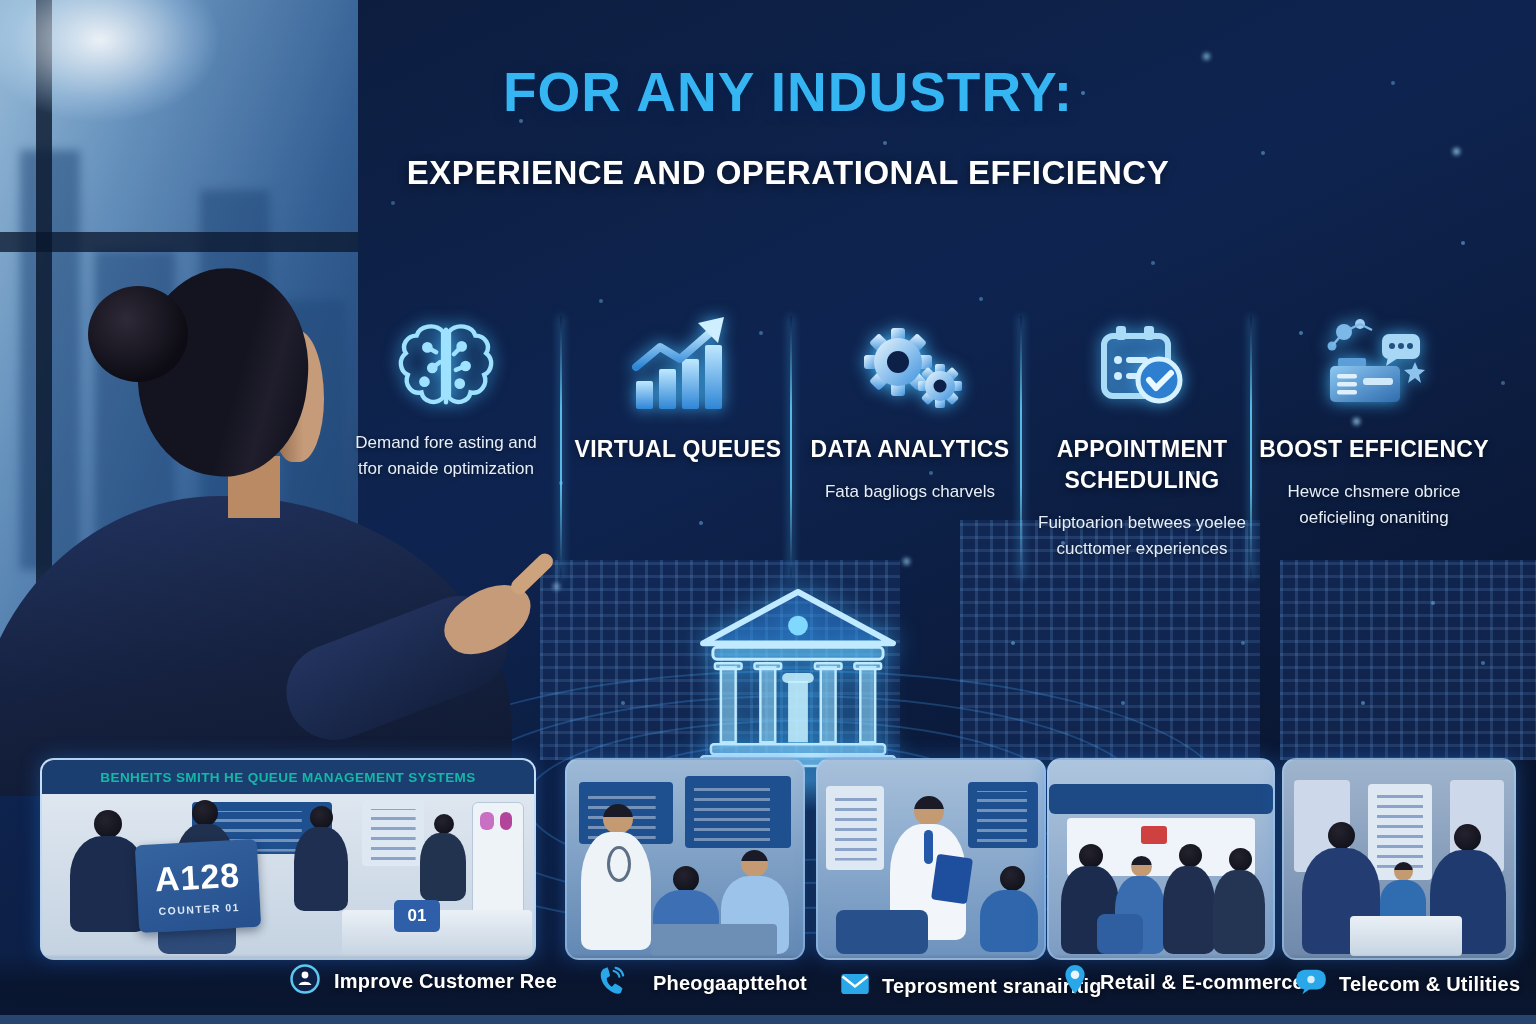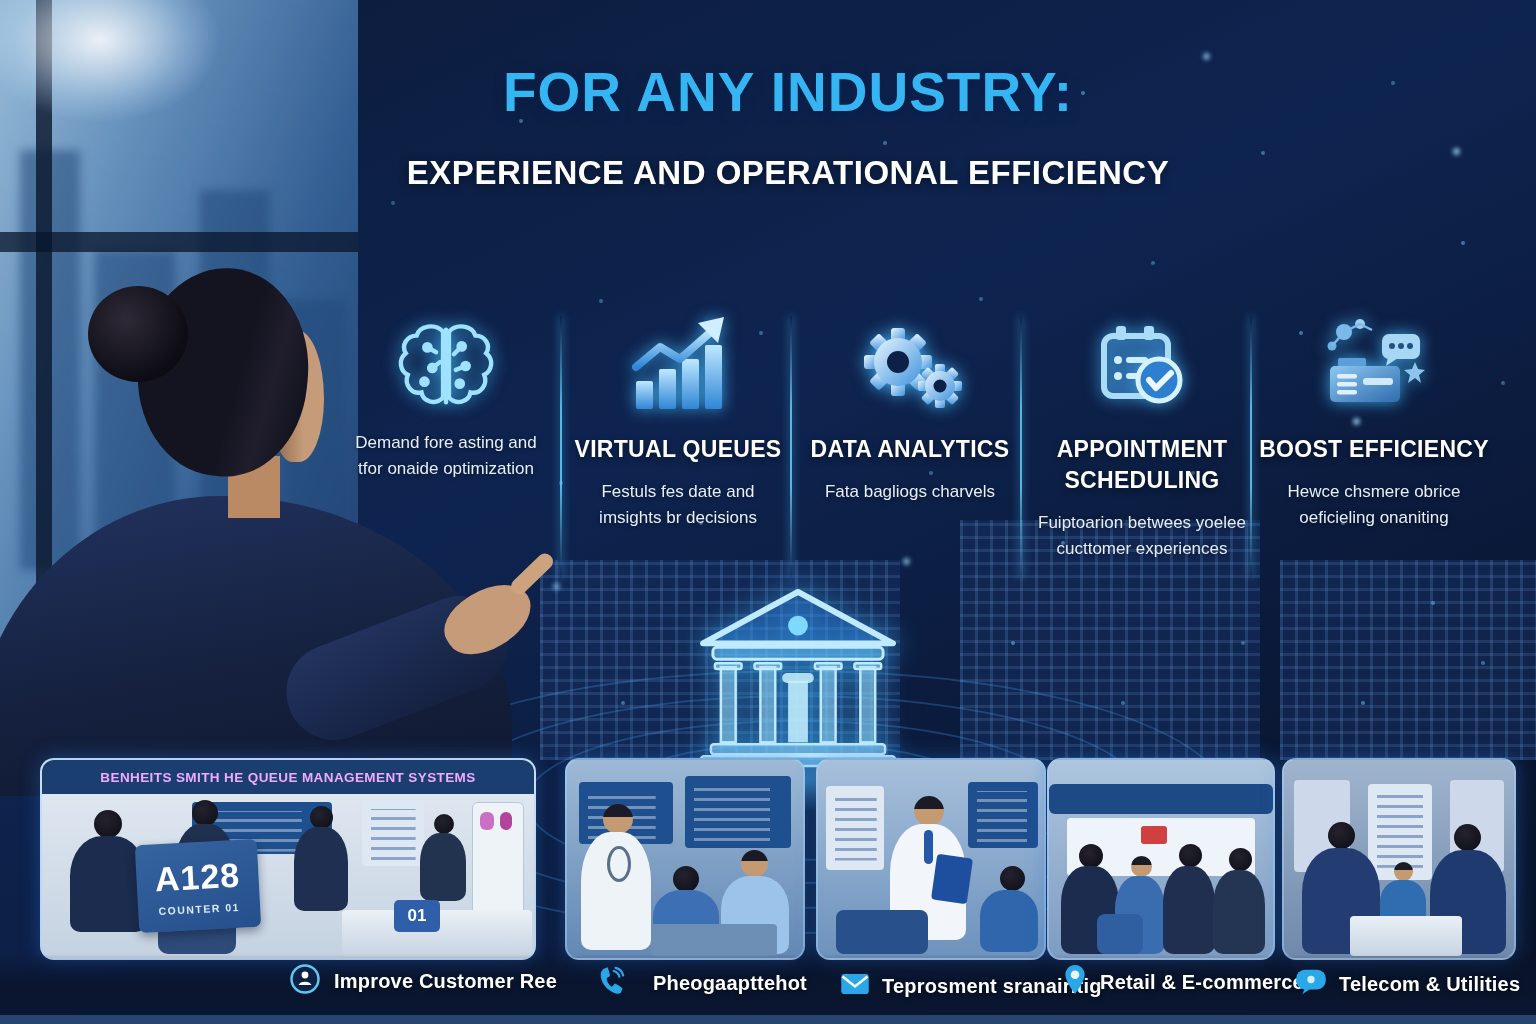--- a/index.html
+++ b/index.html
@@ -77,21 +77,21 @@
     background:linear-gradient(180deg,transparent,rgba(100,210,255,.85) 35%,rgba(100,210,255,.85) 65%,transparent);
     box-shadow:0 0 8px rgba(80,190,255,.8);}
   
   .emblem{position:absolute;left:688px;top:584px;z-index:3;filter:drop-shadow(0 0 14px rgba(60,180,255,.9));}
   
   .scene{position:absolute;top:758px;height:198px;border-radius:14px;overflow:hidden;z-index:4;
     border:2px solid rgba(165,210,255,.45);box-shadow:0 0 20px rgba(40,120,220,.4);
     background:linear-gradient(180deg,#a9c2dd,#7497c0);}
   .hdrbar{position:absolute;left:0;top:0;width:100%;height:34px;background:#1b3e71;
     display:flex;align-items:center;justify-content:center;}
-  .hdrbar span{font-size:13.5px;font-weight:700;letter-spacing:.4px;color:#f0abfc;}
+  .hdrbar span{font-size:13.5px;font-weight:700;letter-spacing:.4px;color:#14b8a6;}
   .board{position:absolute;background:#1e4f8f;border-radius:4px;
     background-image:repeating-linear-gradient(0deg,rgba(255,255,255,.38) 0 3px,transparent 3px 10px);
     background-size:72% 78%;background-position:9px 9px;background-repeat:no-repeat;}
   .board.light{background-color:#dde8f3;background-image:repeating-linear-gradient(0deg,rgba(40,80,150,.45) 0 3px,transparent 3px 10px);}
   .desk{position:absolute;background:linear-gradient(#eaf0f6,#c6d4e2);border-radius:4px;}
   .blockd{position:absolute;border-radius:6px;}
   .hd{position:absolute;border-radius:50%;background:#c49a72;}
   .hd.dark{background:radial-gradient(circle at 40% 35%,#23222e,#12121c 75%);}
   .hd.mix{background:linear-gradient(180deg,#1a1b26 0 42%,#c49a72 42%);}
   .bd{position:absolute;border-radius:42% 42% 10px 10px;}
@@ -182,21 +182,20 @@
             </defs>
           <rect x="8" y="66" width="17" height="28" rx="2" fill="url(#gb)"></rect>
           <rect x="31" y="54" width="17" height="40" rx="2" fill="url(#gb)"></rect>
           <rect x="54" y="44" width="17" height="50" rx="2" fill="url(#gb)"></rect>
           <rect x="77" y="30" width="17" height="64" rx="2" fill="url(#gb)"></rect>
           <polyline points="8,52 32,32 52,44 84,16" stroke="url(#gb)" stroke-width="8" fill="none" stroke-linecap="round" stroke-linejoin="round"></polyline>
           <polygon points="70,8 96,2 90,28" fill="#cfeeff"></polygon>
         </svg>
       </div>
       <div class="ftitle">VIRTUAL QUEUES</div>
-      <div class="fdesc">Festuls fes date and imsights br decisions</div>
     </div>
     <div class="feature">
       <div class="ficon">
         <svg width="104" height="100" viewBox="0 0 104 100" style="filter:drop-shadow(0 0 8px rgba(70,190,255,.8))">
           <defs>
               <linearGradient id="gg" x1="0" y1="0" x2="1" y2="1">
             <stop offset="0" stop-color="#e8f6ff"></stop>
                 <stop offset="1" stop-color="#3f93dd"></stop>
               </linearGradient>
             </defs>

